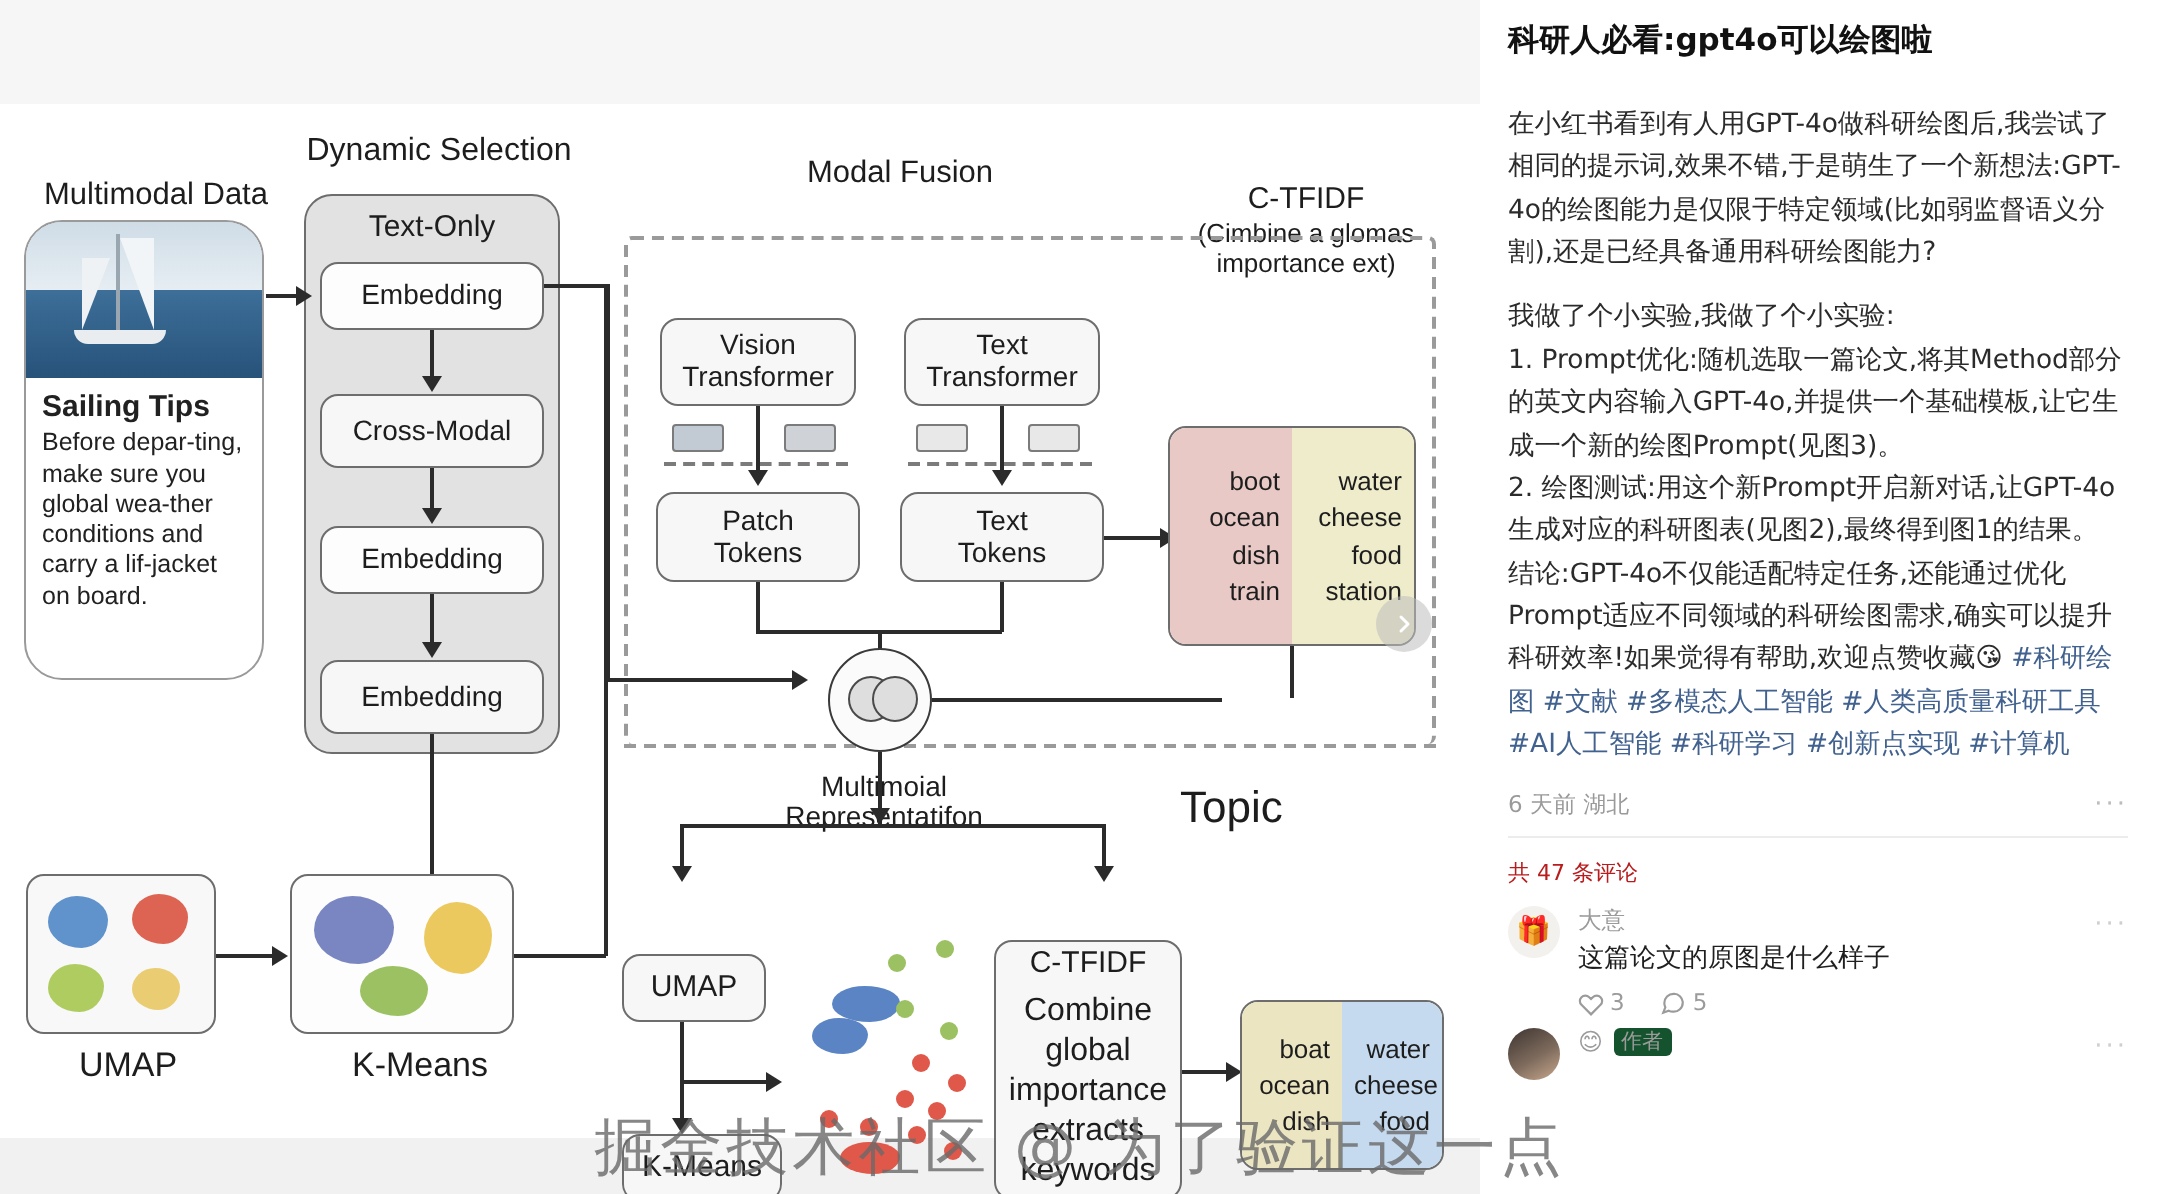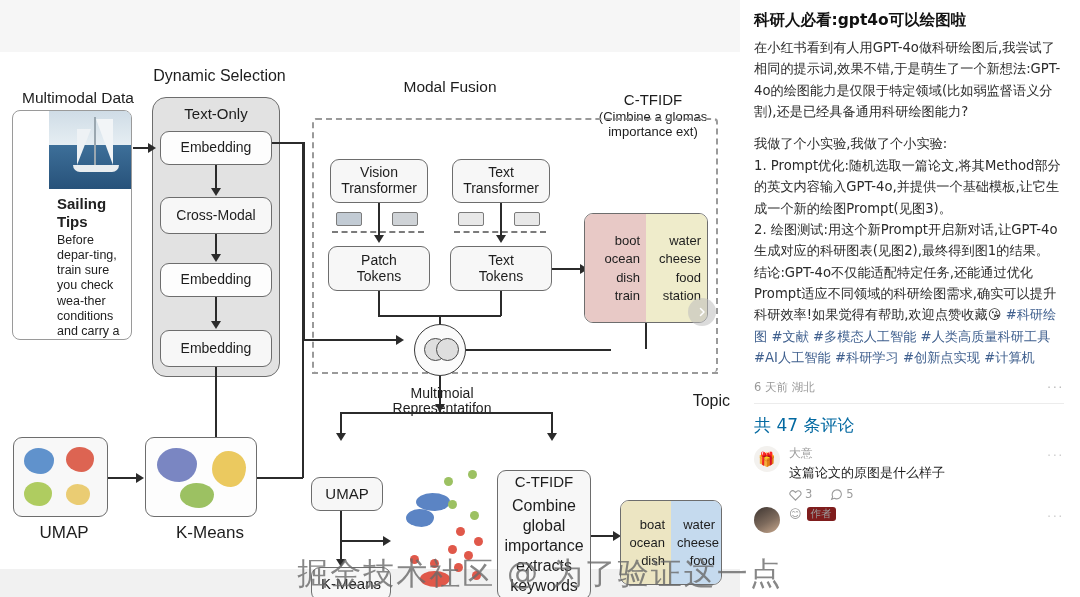--- a/index.html
+++ b/index.html
@@ -44,22 +44,22 @@
   .vline { position:absolute; background:#2b2b2b; width:1.8px; }
   .hline { position:absolute; background:#2b2b2b; height:1.8px; }
   .arrowhead { position:absolute; width:0; height:0; }
   .ah-down { border-left:5px solid transparent; border-right:5px solid transparent; border-top:8px solid #2b2b2b; }
   .ah-right { border-top:5px solid transparent; border-bottom:5px solid transparent; border-left:8px solid #2b2b2b; }
   .dashbox { position:absolute; border:2px dashed #9a9a9a; border-radius:4px; }
   .dashline { position:absolute; border-top:2px dashed #9a9a9a; }
 
   
   .mmcard {
-    position:absolute; border:1.4px solid #9a9a9a; border-radius:8px;
-    background:#fff; overflow:hidden;padding-left:36px;
+    position:absolute; border:1.4px solid #9a9a9a; border-radius:19px;
+    background:#fff; overflow:hidden;
   }
   .mmphoto { position:relative; width:100%; height:78px; overflow:hidden;
     background: linear-gradient(#c3d3e0 0%, #d7e2ea 38%, #4f7fa8 45%, #2f5f86 100%); }
   .mmphoto .sky { position:absolute; inset:0 0 56% 0; background:linear-gradient(#cfdce6,#e6eef3); }
   .mmphoto .sea { position:absolute; left:0; right:0; top:44%; bottom:0; background:linear-gradient(#3d6f99,#27527a); }
   .mmphoto .sail1 { position:absolute; left:44px; top:8px; width:0;height:0;
     border-left:3px solid transparent; border-right:17px solid #f2f5f7; border-bottom:46px solid transparent; }
   .mmphoto .sail2 { position:absolute; left:28px; top:18px; width:0;height:0;
     border-right:3px solid transparent; border-left:14px solid #eef2f5; border-bottom:36px solid transparent; }
   .mmphoto .mast { position:absolute; left:45px; top:6px; width:1.6px; height:50px; background:#9aa7b0; }
@@ -94,35 +94,35 @@
     letter-spacing:2px; white-space:nowrap;
     font-family:"DejaVu Sans","Liberation Sans",sans-serif;
   }
 
   
   .post-pane {
     width: 340px; height: 597px; background:#fff; padding: 10px 16px 0 14px;
     position:relative; overflow:hidden;
     font-family:"DejaVu Sans","Liberation Sans",sans-serif;
   }
-  .post-title { font-size:15.5px; font-weight:700; color:#111; line-height:1.35; margin-bottom:6px; }
+  .post-title { font-size:15.5px; font-weight:700; color:#111; line-height:1.35; margin-bottom:21px; }
   .post-body { font-size:13.2px; color:#2b2b2b; line-height:1.62; }
   .post-body p { margin-bottom:11px; }
   .tag { color:#41618f; }
   .post-meta { font-size:11.5px; color:#9a9a9a; margin-top:6px; display:flex; align-items:center; }
   .post-meta .dots { margin-left:auto; color:#bdbdbd; letter-spacing:1.5px; font-size:13px; }
   .divider { height:1px; background:#ececec; margin:8px 0 0 0; }
-  .cmt-count { font-size:17px; color:#0369a1; margin:10px 0 9px 0; }
+  .cmt-count { font-size:11px; color:#b91c1c; margin:10px 0 9px 0; }
   .cmt { display:flex; gap:9px; margin-bottom:6px; position:relative; }
   .avatar { width:26px; height:26px; border-radius:50%; background:#f3f1ee;
     display:flex; align-items:center; justify-content:center; font-size:14px; flex:none; }
   .avatar.photo { background:linear-gradient(150deg,#3c3430,#7d6a5c 55%,#c9a98e); }
   .cmt-main { flex:1; min-width:0; }
   .cmt-user { font-size:11.8px; color:#9b9b9b; display:flex; align-items:center; gap:5px; }
-  .badge-author { font-size:10.5px; color:#9b9b9b; background:#7f1d1d; border-radius:3px; padding:0 4px; }
+  .badge-author { font-size:10.5px; color:#9b9b9b; background:#14532d; border-radius:3px; padding:0 4px; }
   .mini-emoji { font-size:12px; }
   .cmt-text { font-size:13px; color:#1f1f1f; line-height:1.45; margin:2px 0 2px 0; }
   .cmt-sub { font-size:11.2px; color:#b0b0b0; }
   .cmt-actions { display:flex; gap:18px; margin-top:5px; align-items:center; color:#9b9b9b; font-size:11.5px; }
   .cmt-actions span.ic { display:inline-flex; align-items:center; gap:3px; }
   .cmt .dots { position:absolute; right:0; top:2px; color:#cfcfcf; font-size:13px; letter-spacing:1.5px; }
   svg.icon { display:block; }
 </style>
 </head>
 <body>
@@ -136,37 +136,37 @@
     <div class="figure">
 
       <div class="caption" style="left:8px; top:37px; width:140px; font-size:15.5px;">Multimodal Data</div>
       <div class="caption" style="left:132px; top:15px; width:175px; font-size:16px;">Dynamic Selection</div>
       <div class="caption" style="left:375px; top:26px; width:150px; font-size:15.5px;">Modal Fusion</div>
       <div class="caption" style="left:578px; top:40px; width:150px;">
         <div style="font-size:15px;">C-TFIDF</div>
         <div style="font-size:13px; line-height:1.18;">(Cimbine a glomas importance ext)</div>
       </div>
       <div class="caption" style="left:590px; top:340px; width:140px; text-align:left;">
-        <div style="font-size:16px;text-align:right;">Topic</div>
+        <div style="font-size:22px;">Topic</div>
       </div>
       <div class="caption" style="left:14px; top:472px; width:100px; font-size:17px;">UMAP</div>
       <div class="caption" style="left:145px; top:472px; width:130px; font-size:17px;">K-Means</div>
 
       <div class="mmcard" style="left:12px; top:58px; width:120px; height:230px;">
         <div class="mmphoto">
           <div class="sky"></div>
             <div class="sea"></div>
           <div class="sail1"></div>
             <div class="sail2"></div>
           <div class="mast"></div>
             <div class="hull"></div>
         </div>
         <div class="mmtext">
           <b>Sailing Tips</b>
-          <span>Before depar-ting, train sure you check wea-ther conditions and carry a lif-jacket on board.</span>
+          <span>Before depar-ting, make sure you global wea-ther conditions and carry a lif-jacket on board.</span>
         </div>
       </div>
 
       <div class="node grayfill" style="left:152px; top:45px; width:128px; height:280px; border-radius:14px; align-items:flex-start; padding-top:8px;">
         <span style="font-size:15px;">Text-Only</span>
       </div>
       <div class="node white" style="left:160px; top:79px; width:112px; height:34px;">
           <span>Embedding</span>
         </div>
       <div class="node" style="left:160px; top:145px; width:112px; height:37px;">

